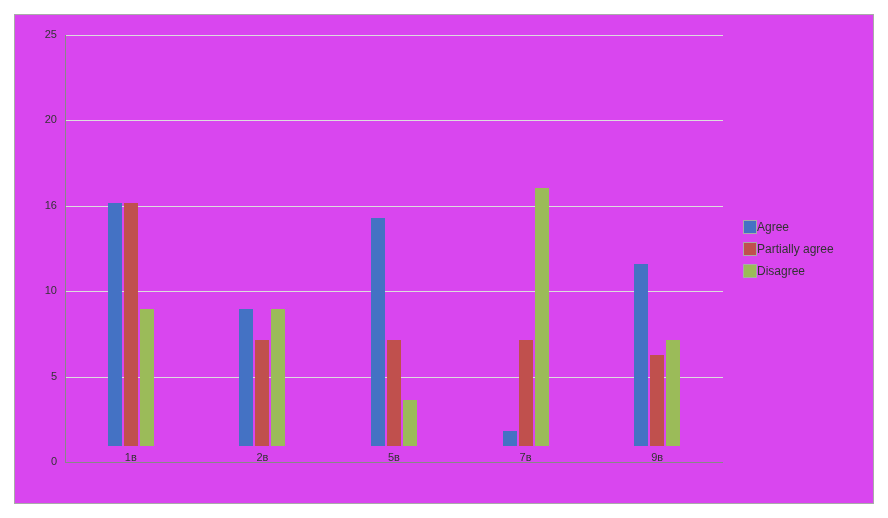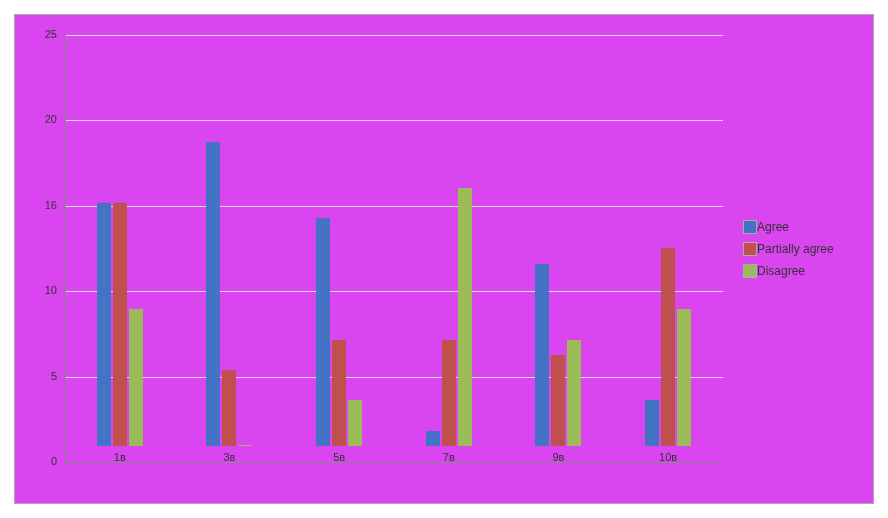--- a/index.html
+++ b/index.html
@@ -154,25 +154,25 @@
         <div class="group">
           <div class="bars">
             <div class="bar bar-agree" style="height: 243.2px;"></div>
             <div class="bar bar-partial" style="height: 243.2px;"></div>
             <div class="bar bar-disagree" style="height: 136.8px;"></div>
           </div>
           <div class="x-label">1в</div>
         </div>
         <div class="group">
           <div class="bars">
-            <div class="bar bar-agree" style="height: 304px;"></div>
-            <div class="bar bar-partial" style="height: 76px;"></div>
-            <div class="bar bar-disagree" style="height: 0px;"></div>
-          </div>
-          <div class="x-label">3в</div>
+            <div class="bar bar-agree" style="height: 136.8px;"></div>
+            <div class="bar bar-partial" style="height: 106.4px;"></div>
+            <div class="bar bar-disagree" style="height: 136.8px;"></div>
+          </div>
+          <div class="x-label">2в</div>
         </div>
         <div class="group">
           <div class="bars">
             <div class="bar bar-agree" style="height: 228px;"></div>
             <div class="bar bar-partial" style="height: 106.4px;"></div>
             <div class="bar bar-disagree" style="height: 45.6px;"></div>
           </div>
           <div class="x-label">5в</div>
         </div>
         <div class="group">
@@ -183,28 +183,20 @@
           </div>
           <div class="x-label">7в</div>
         </div>
         <div class="group">
           <div class="bars">
             <div class="bar bar-agree" style="height: 182.4px;"></div>
             <div class="bar bar-partial" style="height: 91.2px;"></div>
             <div class="bar bar-disagree" style="height: 106.4px;"></div>
           </div>
           <div class="x-label">9в</div>
-        </div>
-        <div class="group">
-          <div class="bars">
-            <div class="bar bar-agree" style="height: 45.6px;"></div>
-            <div class="bar bar-partial" style="height: 197.6px;"></div>
-            <div class="bar bar-disagree" style="height: 136.8px;"></div>
-          </div>
-          <div class="x-label">10в</div>
         </div>
       </div>
     <div class="x-axis-line"></div>
     <div class="y-axis-line"></div>
   </div>
 
   <div class="legend" id="legend">
       <div class="legend-item">
         <div class="legend-color" style="background: rgb(68, 114, 196);"></div>
         <span class="legend-label">Agree</span>

